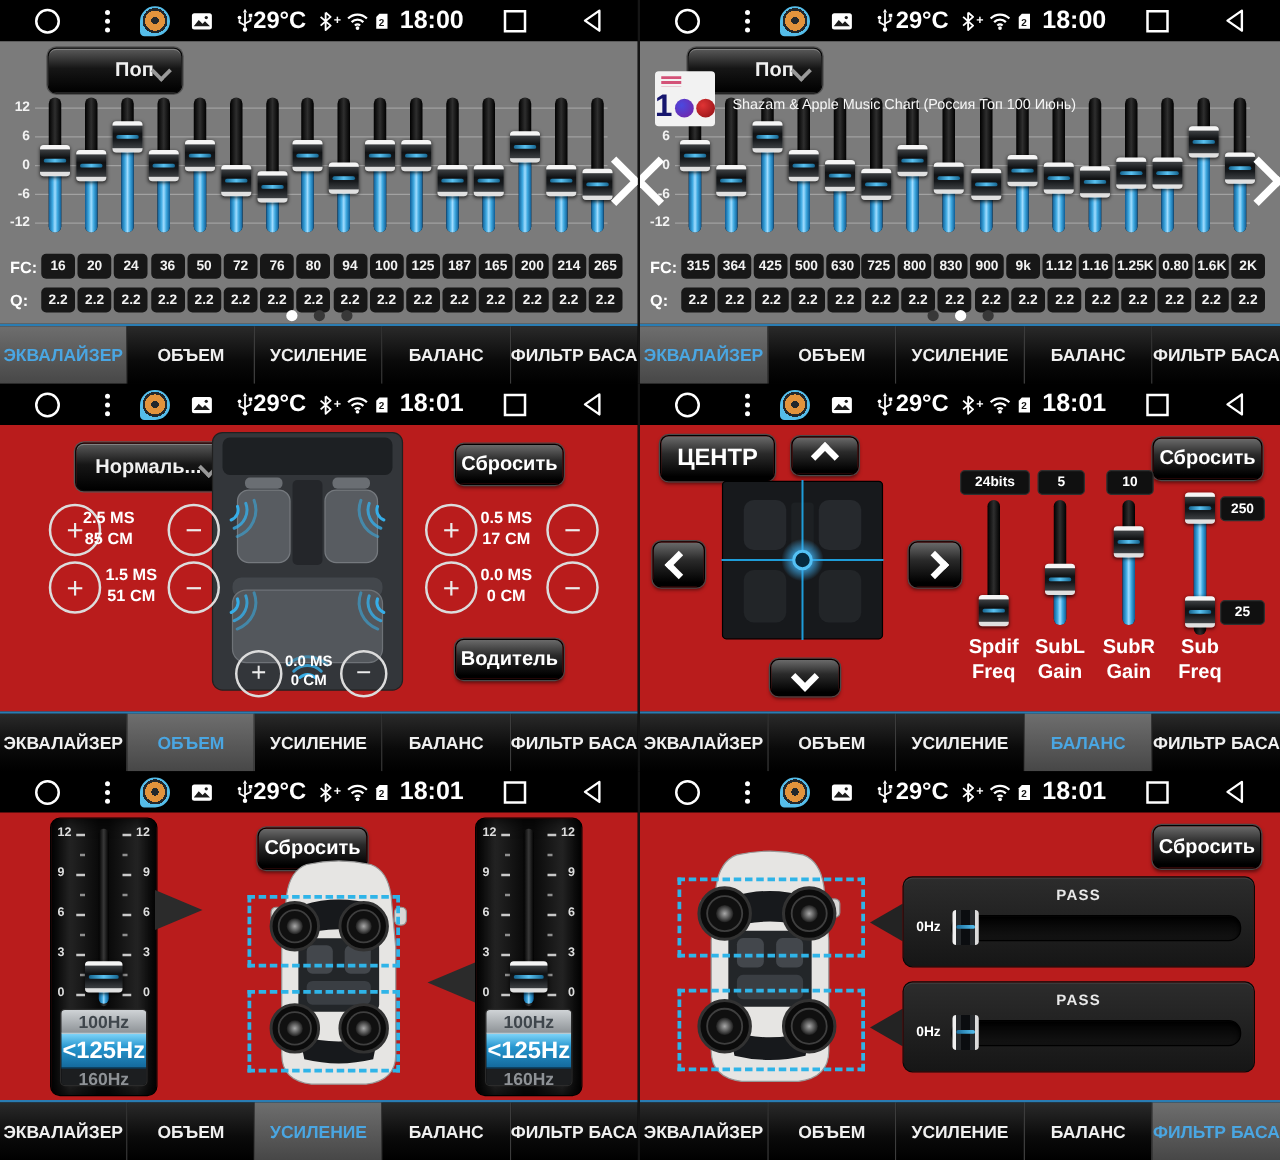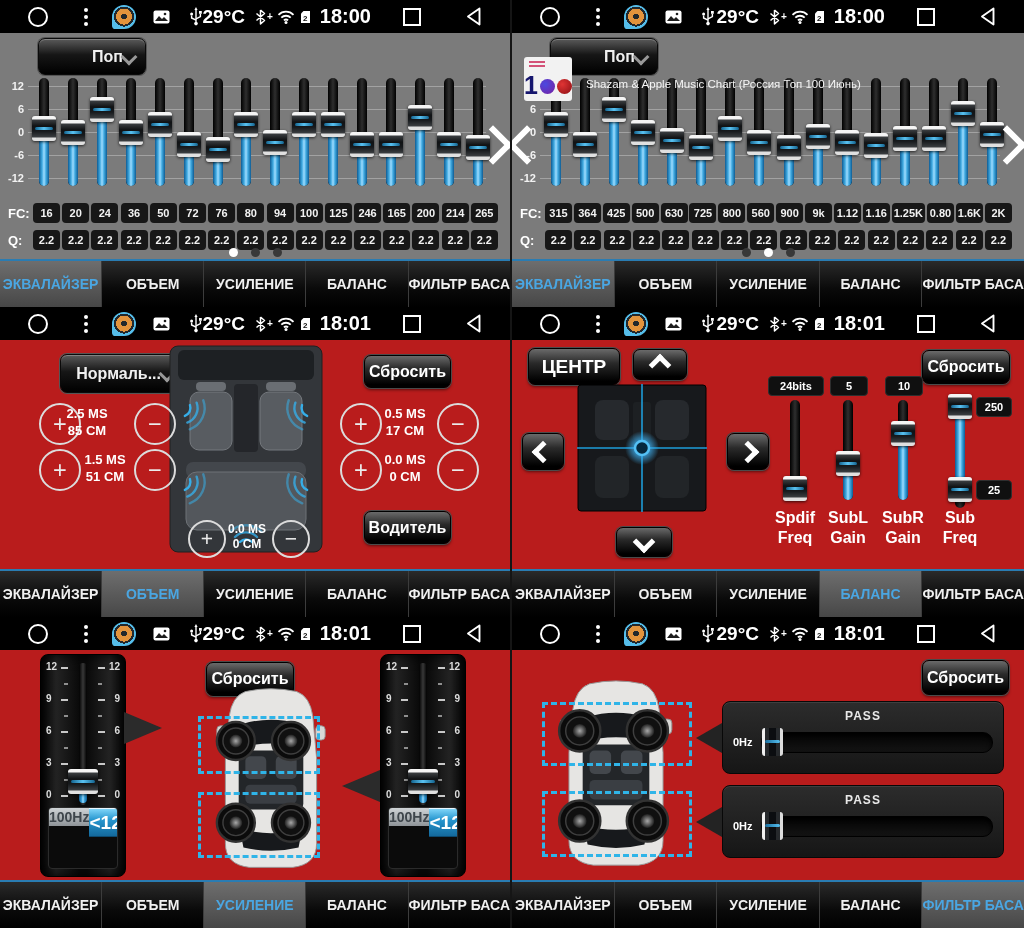--- a/index.html
+++ b/index.html
@@ -60,21 +60,21 @@
   .bchip{position:absolute;background:#101010;border:1px solid #2e2e2e;border-radius:4px;color:#fff;font-weight:bold;font-size:11px;display:flex;align-items:center;justify-content:center;height:18px;}
   .btrack{position:absolute;width:10px;border-radius:5px;background:linear-gradient(90deg,#000,#2e2e2e 50%,#000);}
   .blabel{position:absolute;color:#fff;font-weight:bold;font-size:16px;text-align:center;line-height:20px;width:76px;}
   
   .fader{position:absolute;width:84px;height:221px;background:linear-gradient(90deg,#050505,#232323 18%,#0a0a0a 45%,#0a0a0a 55%,#232323 82%,#050505);border:1px solid #000;border-radius:8px;box-shadow:inset 0 0 14px #000;}
   .fs{position:absolute;font-size:10px;font-weight:bold;color:#ddd;}
   .ft{position:absolute;width:7px;height:2px;background:#c8c8c8;}
   .ftm{position:absolute;width:4px;height:2px;background:#8f8f8f;}
   .ftrack{position:absolute;left:50%;margin-left:-4px;width:8px;top:8px;height:142px;background:linear-gradient(90deg,#000,#383838 50%,#000);border-radius:4px;}
   .ffill{position:absolute;left:50%;margin-left:-4px;width:8px;border-radius:4px;background:linear-gradient(90deg,#0f5c94,#3fa9e0 35%,#9fdcff 50%,#3fa9e0 65%,#0f5c94);}
-  .picker{position:absolute;left:7px;right:7px;bottom:7px;height:60px;background:#0b0b0b;border:1px solid #2b2b2b;border-radius:4px;overflow:hidden;display:flex;flex-direction:row;}
+  .picker{position:absolute;left:7px;right:7px;bottom:7px;height:60px;background:#0b0b0b;border:1px solid #2b2b2b;border-radius:4px;overflow:hidden;display:flex;flex-direction:column;}
   .pick{display:flex;align-items:center;justify-content:center;font-weight:bold;flex:0 0 auto;}
   .pick.dim0{height:18px;background:linear-gradient(#cfd3d6,#8f9498);color:#3f464c;font-size:14px;}
   .pick.sel{height:27px;background:linear-gradient(#7fd4f8,#2696cf 40%,#14699c);color:#fff;font-size:19px;border-top:1px solid #e8f7ff;border-bottom:1px solid #0c4a70;}
   .pick.dim1{flex:1;background:#1c1e20;color:#8e9296;font-size:14px;}
   .gtri-r{position:absolute;width:0;height:0;border-top:16px solid transparent;border-bottom:16px solid transparent;border-left:38px solid #2b2b2b;}
   .gtri-l{position:absolute;width:0;height:0;border-top:16px solid transparent;border-bottom:16px solid transparent;border-right:38px solid #2b2b2b;}
   .dashbox{position:absolute;border:3px dashed #2fb4e8;}
   
   .passbox{position:absolute;left:210px;width:282px;height:73px;background:linear-gradient(#2c2c2c,#161616);border:1px solid #080808;border-radius:8px;box-shadow:inset 0 1px 0 #3f3f3f;box-sizing:border-box;}
   .pass-title{text-align:center;margin-top:7px;font-size:12px;font-weight:bold;color:#e8e8e8;letter-spacing:1px;}
@@ -254,21 +254,21 @@
             <span class="chip">20</span>
             <span class="chip">24</span>
             <span class="chip">36</span>
             <span class="chip">50</span>
             <span class="chip">72</span>
             <span class="chip">76</span>
             <span class="chip">80</span>
             <span class="chip">94</span>
             <span class="chip">100</span>
             <span class="chip">125</span>
-            <span class="chip">246</span>
+            <span class="chip">187</span>
             <span class="chip">165</span>
             <span class="chip">200</span>
             <span class="chip">214</span>
             <span class="chip">265</span>
           </div>
           <div class="chip-label" style="top: 200px;">Q:</div>
           <div class="chip-row" style="top: 197px;">
             <span class="chip">2.2</span>
             <span class="chip">2.2</span>
             <span class="chip">2.2</span>
@@ -465,21 +465,21 @@
           <div class="eq-arrow" style="left: 1px; top: 98px;"><span class="chev" style="width: 22px; height: 22px; border-width: 0px 6px 6px 0px; border-color: rgb(255, 255, 255); transform: rotate(135deg); display: inline-block; border-style: solid;"></span></div>
           <div class="chip-label" style="top: 173px;">FC:</div>
           <div class="chip-row" style="top: 170px;">
             <span class="chip">315</span>
             <span class="chip">364</span>
             <span class="chip">425</span>
             <span class="chip">500</span>
             <span class="chip">630</span>
             <span class="chip">725</span>
             <span class="chip">800</span>
-            <span class="chip">560</span>
+            <span class="chip">830</span>
             <span class="chip">900</span>
             <span class="chip">9k</span>
             <span class="chip">1.12</span>
             <span class="chip">1.16</span>
             <span class="chip">1.25K</span>
             <span class="chip">0.80</span>
             <span class="chip">1.6K</span>
             <span class="chip">2K</span>
           </div>
           <div class="chip-label" style="top: 200px;">Q:</div>

